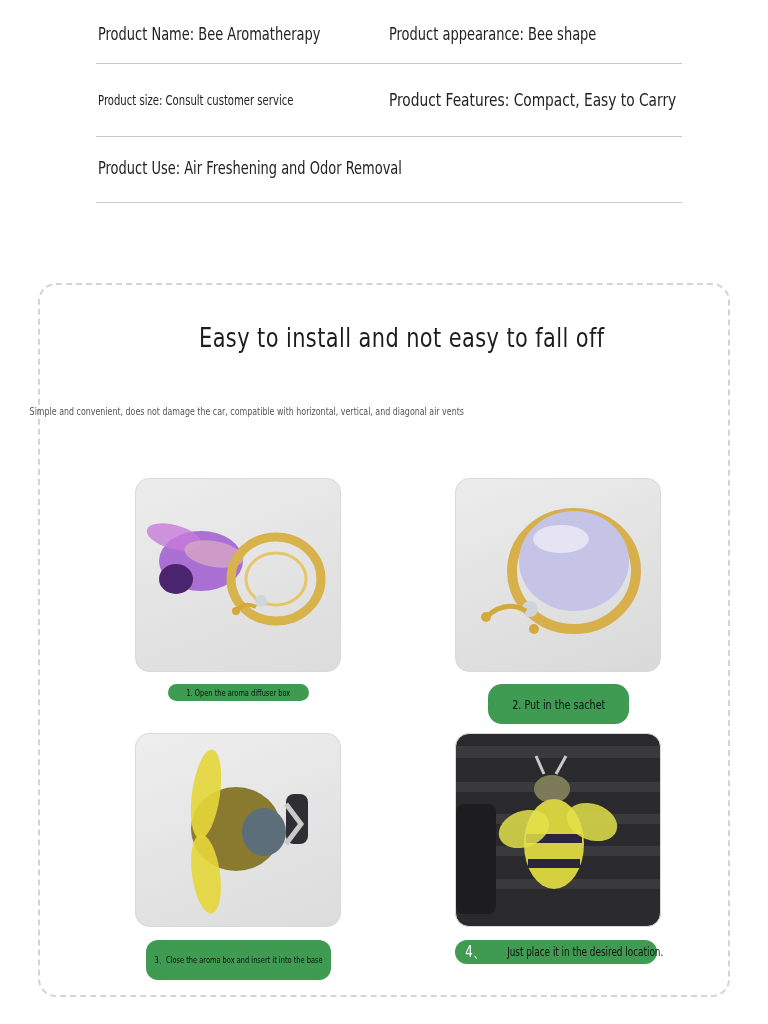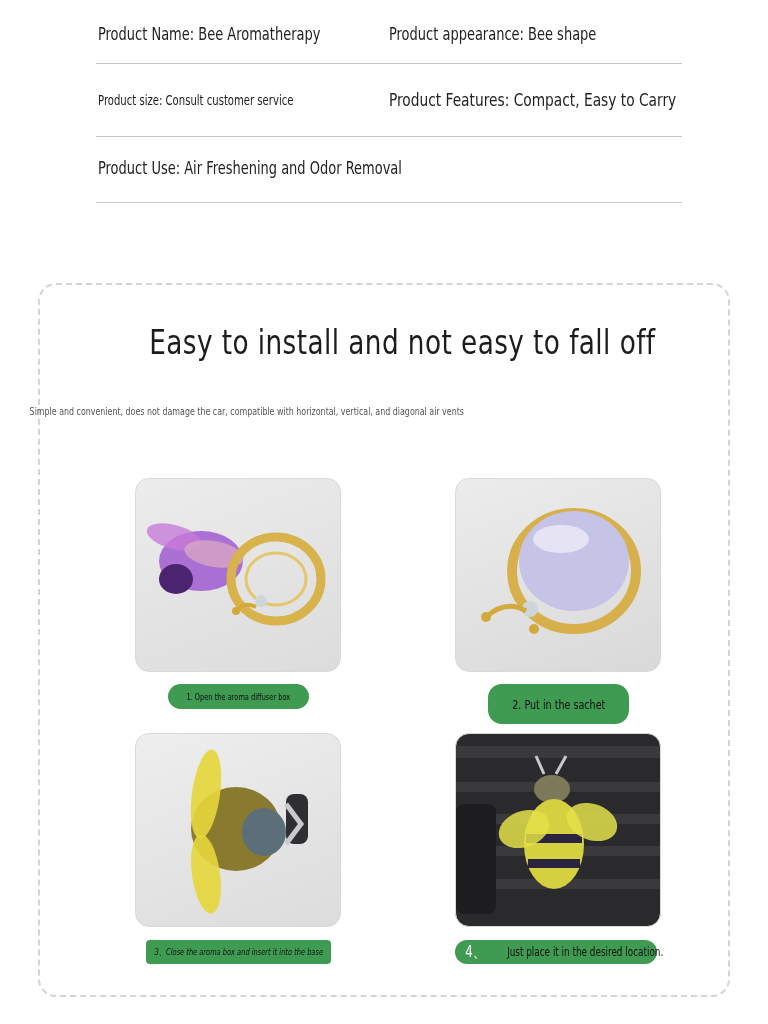--- a/index.html
+++ b/index.html
@@ -3,21 +3,21 @@
 <meta charset="utf-8">
 <style>
   html, body { margin:0; padding:0; background:#ffffff; }
   body { width:768px; height:1024px; position:relative; overflow:hidden;
     font-family:"Liberation Sans", sans-serif; color:#1a1a1a; }
   .cond { font-family:"DejaVu Sans", sans-serif; font-stretch:condensed; }
   .spec-row { position:absolute; left:96px; width:586px; border-bottom:1.5px solid #c8c8c8; }
   .spec { position:absolute; white-space:nowrap; transform-origin:left center; color:#222; }
   .section { position:absolute; left:38px; top:283px; width:692px; height:714px;
     border:2px dashed #d4d4d4; border-radius:18px; box-sizing:border-box; }
-  .title { position:absolute; left:0; right:0; top:322px; text-align:center; font-size:34px;
+  .title { position:absolute; left:0; right:0; top:322px; text-align:center; font-size:27px;
     color:#1c1c1c; letter-spacing:0.5px;margin-left:36px; }
   .title span { display:inline-block; transform:scaleX(0.86); }
   .subtitle { position:absolute; left:0; right:0; top:406px; text-align:left; font-size:10px; color:#555; }
   .subtitle span { display:inline-block; transform:scaleX(0.88); }
   .photo { position:absolute; width:206px; height:194px; border-radius:14px; overflow:hidden;
     border:1.5px solid #d9d9d9; box-sizing:border-box; background:#e4e4e4; }
   .pill { position:absolute; background:#3f9a52; color:#111; border-radius:14px; white-space:nowrap;
     display:flex; align-items:center; justify-content:center; box-sizing:border-box; }
   .pill span { display:inline-block; transform:scaleX(0.82); }
 </style>
@@ -45,21 +45,21 @@
     <ellipse cx="38" cy="58" rx="28" ry="12" fill="#c77ad8" opacity="0.8" transform="rotate(15 38 58)"></ellipse>
     <ellipse cx="78" cy="75" rx="30" ry="13" fill="#d7a6c6" opacity="0.8" transform="rotate(10 78 75)"></ellipse>
     <ellipse cx="40" cy="100" rx="17" ry="15" fill="#4b2470"></ellipse>
     <ellipse cx="140" cy="100" rx="45" ry="42" fill="none" stroke="#d8b24a" stroke-width="9"></ellipse>
     <ellipse cx="140" cy="100" rx="30" ry="26" fill="none" stroke="#e6c66a" stroke-width="3"></ellipse>
     <circle cx="125" cy="122" r="6" fill="#cfd6da"></circle>
     <path d="M100 132 Q108 122 120 128" stroke="#d4a93c" stroke-width="4" fill="none"></path>
     <circle cx="100" cy="132" r="4" fill="#d4a93c"></circle>
   </svg>
 </div>
-<div class="pill cond" style="left:168px; top:684px; width:141px; height:25px; font-size:9px;">
+<div class="pill cond" style="left:168px; top:684px; width:141px; height:17px; font-size:9px;">
     <span>1. Open the aroma diffuser box</span>
   </div>
 
 <div class="photo" style="left:455px; top:478px; background:linear-gradient(160deg,#ececec,#d9d9d9);">
   <svg width="206" height="194" viewBox="0 0 206 194">
     <ellipse cx="118" cy="92" rx="62" ry="58" fill="none" stroke="#d7b04c" stroke-width="10"></ellipse>
     <ellipse cx="118" cy="82" rx="55" ry="50" fill="#c5c3e6"></ellipse>
     <ellipse cx="105" cy="60" rx="28" ry="14" fill="#ecebf8" opacity="0.8"></ellipse>
     <circle cx="74" cy="130" r="8" fill="#cfd6da"></circle>
     <path d="M30 138 Q50 120 70 132" stroke="#d4a93c" stroke-width="5" fill="none"></path>
@@ -74,21 +74,21 @@
 <div class="photo" style="left:135px; top:733px; background:linear-gradient(160deg,#eeeeee,#dcdcdc);">
   <svg width="206" height="194" viewBox="0 0 206 194">
     <ellipse cx="100" cy="95" rx="45" ry="42" fill="#8a7a30"></ellipse>
     <ellipse cx="70" cy="60" rx="14" ry="45" fill="#e6d63a" opacity="0.9" transform="rotate(8 70 60)"></ellipse>
     <ellipse cx="70" cy="140" rx="14" ry="40" fill="#e6d63a" opacity="0.9" transform="rotate(-8 70 140)"></ellipse>
     <ellipse cx="128" cy="98" rx="22" ry="24" fill="#5c6e7a"></ellipse>
     <rect x="150" y="60" width="22" height="50" rx="8" fill="#2f2f33"></rect>
     <path d="M150 70 L165 90 L150 110" stroke="#c9c9c9" stroke-width="5" fill="none"></path>
   </svg>
 </div>
-<div class="pill cond" style="left:146px; top:940px; width:185px; height:24px; font-size:9px; border-radius:4px;font-style:italic;">
+<div class="pill cond" style="left:146px; top:940px; width:185px; height:40px; font-size:9px; border-radius:12px;">
     <span>3、Close the aroma box and insert it into the base</span>
   </div>
 
 <div class="photo" style="left:455px; top:733px; background:#2a2a2c;">
   <svg width="206" height="194" viewBox="0 0 206 194">
     <g fill="#3a3a3d">
       <rect x="0" y="12" width="206" height="12"></rect>
       <rect x="0" y="48" width="206" height="10"></rect>
       <rect x="0" y="80" width="206" height="10"></rect>
       <rect x="0" y="112" width="206" height="10"></rect>

